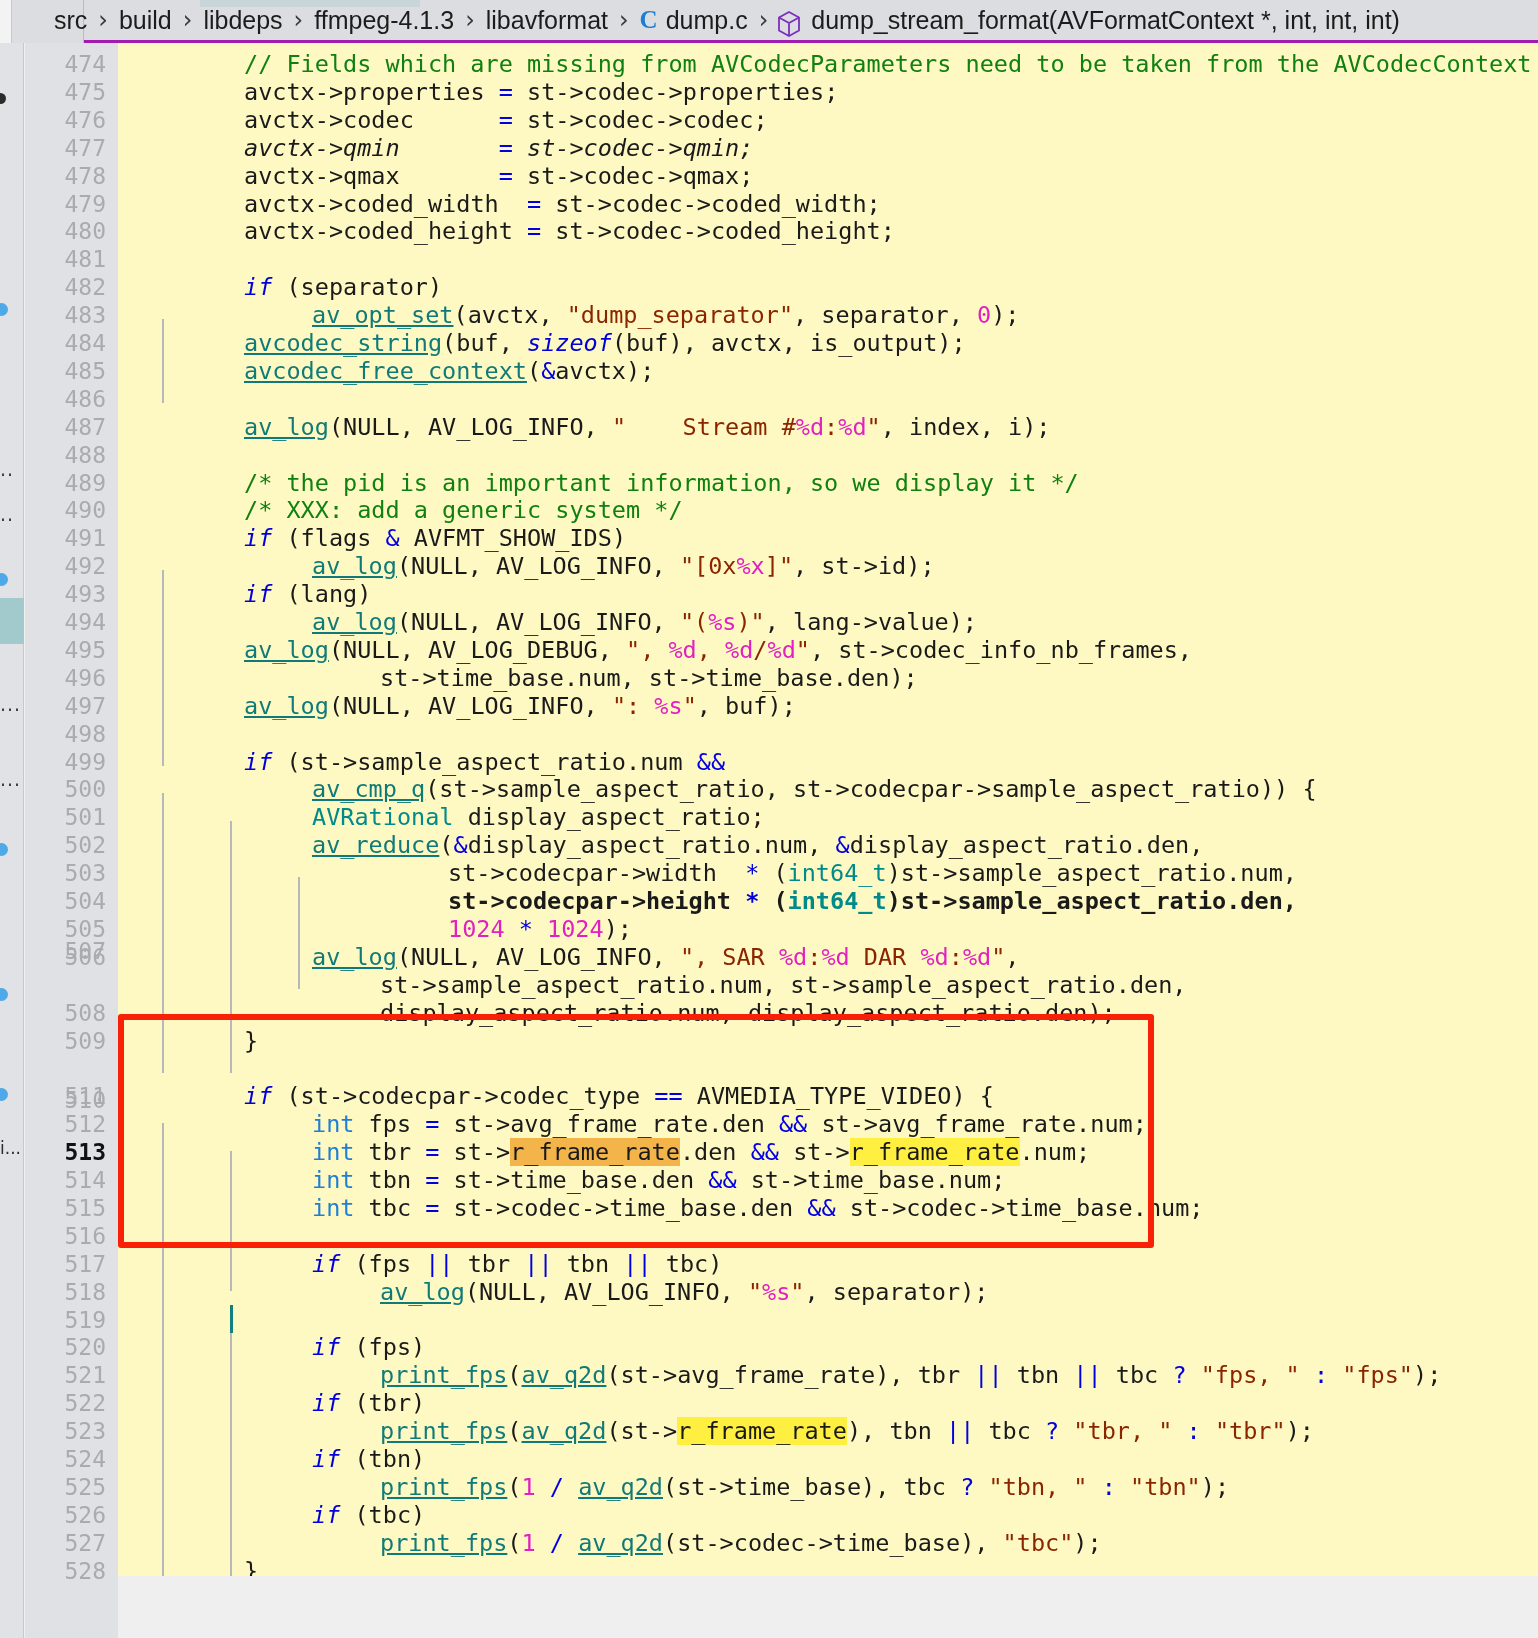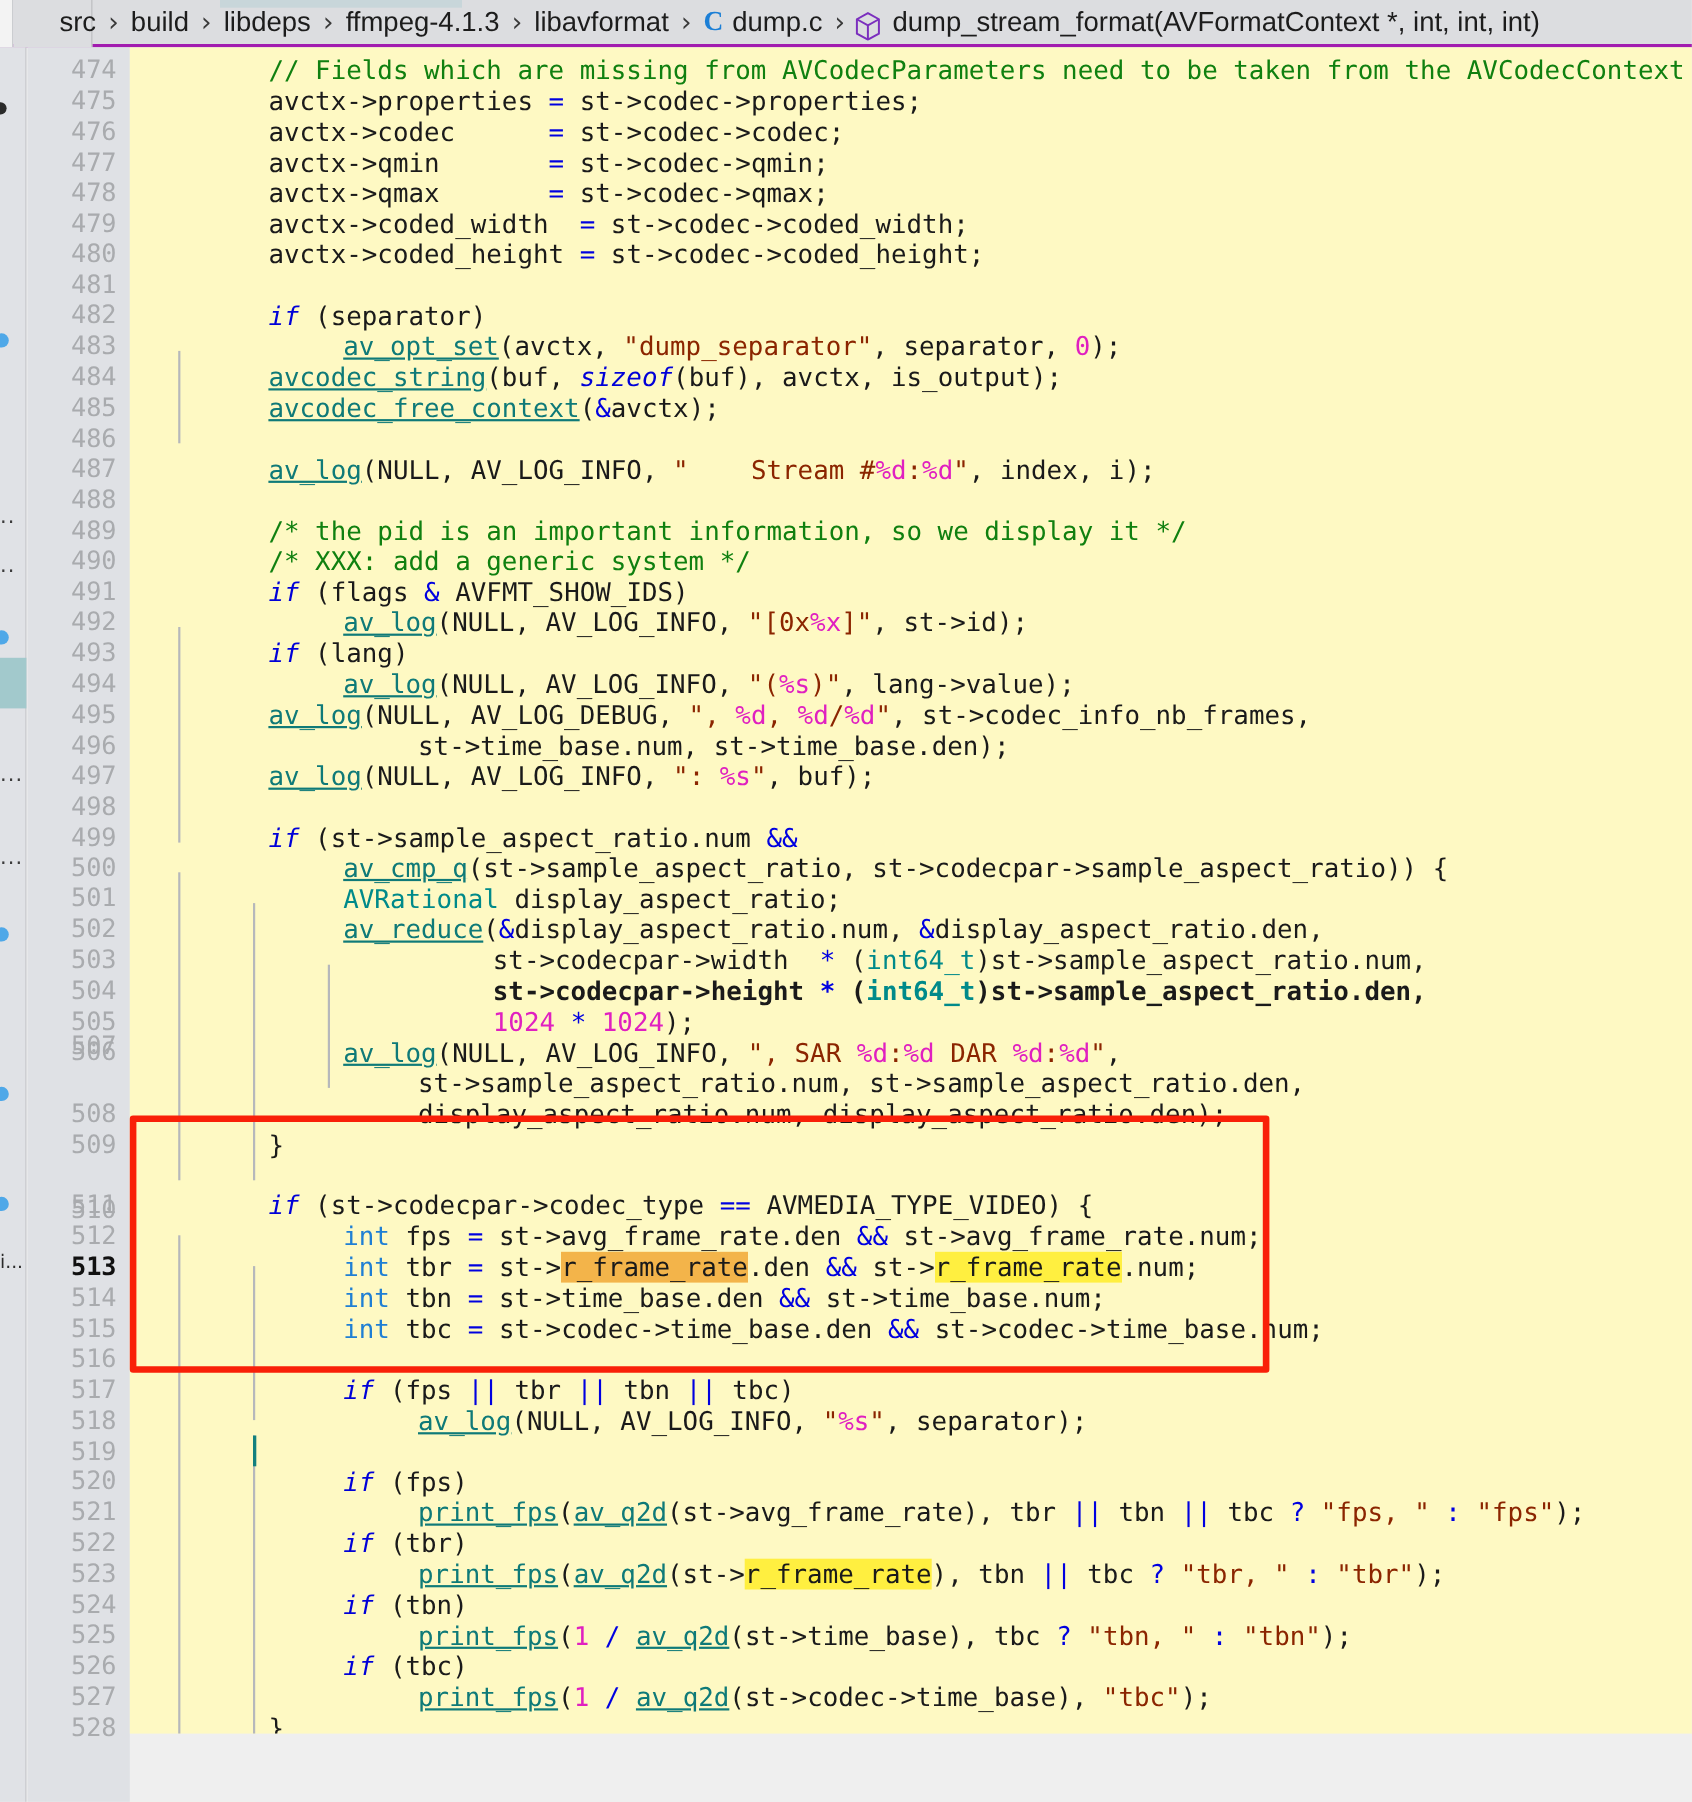--- a/index.html
+++ b/index.html
@@ -233,21 +233,21 @@
     <div class="iguide" style="left:44px;top:750px;height:280px"></div>
     <div class="iguide" style="left:112px;top:778px;height:252px"></div>
     <div class="iguide" style="left:180px;top:834px;height:112px"></div>
     <div class="iguide" style="left:44px;top:1080px;height:475px"></div>
     <div class="iguide" style="left:112px;top:1108px;height:140px"></div>
     <div class="iguide" style="left:112px;top:1262px;height:292px"></div>
     <div class="iguide active" style="left:112px;top:1262px;height:28px"></div>
   <div class="line" style="top: 8px; left: 126px;"><span class="cm">// Fields which are missing from AVCodecParameters need to be taken from the AVCodecContext</span></div>
       <div class="line" style="top: 35.9px; left: 126px;"><span class="pl">avctx</span>-&gt;<span class="pl">properties</span> <span class="op">=</span> <span class="pl">st</span>-&gt;<span class="pl">codec</span>-&gt;<span class="pl">properties</span>;</div>
       <div class="line" style="top: 63.8px; left: 126px;"><span class="pl">avctx</span>-&gt;<span class="pl">codec</span>      <span class="op">=</span> <span class="pl">st</span>-&gt;<span class="pl">codec</span>-&gt;<span class="pl">codec</span>;</div>
-      <div class="line" style="top: 91.7px; left: 126px;"><span class="pl">avctx</span>-&gt;<span class="pl">qmin</span>       <span class="op">=</span> <span class="pl">st</span>-&gt;<span class="pl">codec</span>-&gt;<span class="pl">qmin</span>;</div>
+      <div class="line" style="top: 91.7px; left: 126px; font-style: italic;"><span class="pl">avctx</span>-&gt;<span class="pl">qmin</span>       <span class="op">=</span> <span class="pl">st</span>-&gt;<span class="pl">codec</span>-&gt;<span class="pl">qmin</span>;</div>
       <div class="line" style="top: 119.6px; left: 126px;"><span class="pl">avctx</span>-&gt;<span class="pl">qmax</span>       <span class="op">=</span> <span class="pl">st</span>-&gt;<span class="pl">codec</span>-&gt;<span class="pl">qmax</span>;</div>
       <div class="line" style="top: 147.5px; left: 126px;"><span class="pl">avctx</span>-&gt;<span class="pl">coded_width</span>  <span class="op">=</span> <span class="pl">st</span>-&gt;<span class="pl">codec</span>-&gt;<span class="pl">coded_width</span>;</div>
       <div class="line" style="top: 175.4px; left: 126px;"><span class="pl">avctx</span>-&gt;<span class="pl">coded_height</span> <span class="op">=</span> <span class="pl">st</span>-&gt;<span class="pl">codec</span>-&gt;<span class="pl">coded_height</span>;</div>
       <div class="line" style="top: 203.3px; left: 58px;"></div>
       <div class="line" style="top: 231.2px; left: 126px;"><span class="kw">if</span> (<span class="pl">separator</span>)</div>
       <div class="line" style="top: 259.1px; left: 194px;"><span class="fn">av_opt_set</span>(<span class="pl">avctx</span>, <span class="str">"dump_separator"</span>, <span class="pl">separator</span>, <span class="num">0</span>);</div>
       <div class="line" style="top: 287px; left: 126px;"><span class="fn">avcodec_string</span>(<span class="pl">buf</span>, <span class="kw">sizeof</span>(<span class="pl">buf</span>), <span class="pl">avctx</span>, <span class="pl">is_output</span>);</div>
       <div class="line" style="top: 314.9px; left: 126px;"><span class="fn">avcodec_free_context</span>(<span class="op">&amp;</span><span class="pl">avctx</span>);</div>
       <div class="line" style="top: 342.8px; left: 58px;"></div>
       <div class="line" style="top: 370.7px; left: 126px;"><span class="fn">av_log</span>(<span class="pl">NULL</span>, <span class="pl">AV_LOG_INFO</span>, <span class="str">"    Stream #<span class="fmt">%d</span>:<span class="fmt">%d</span>"</span>, <span class="pl">index</span>, <span class="pl">i</span>);</div>

